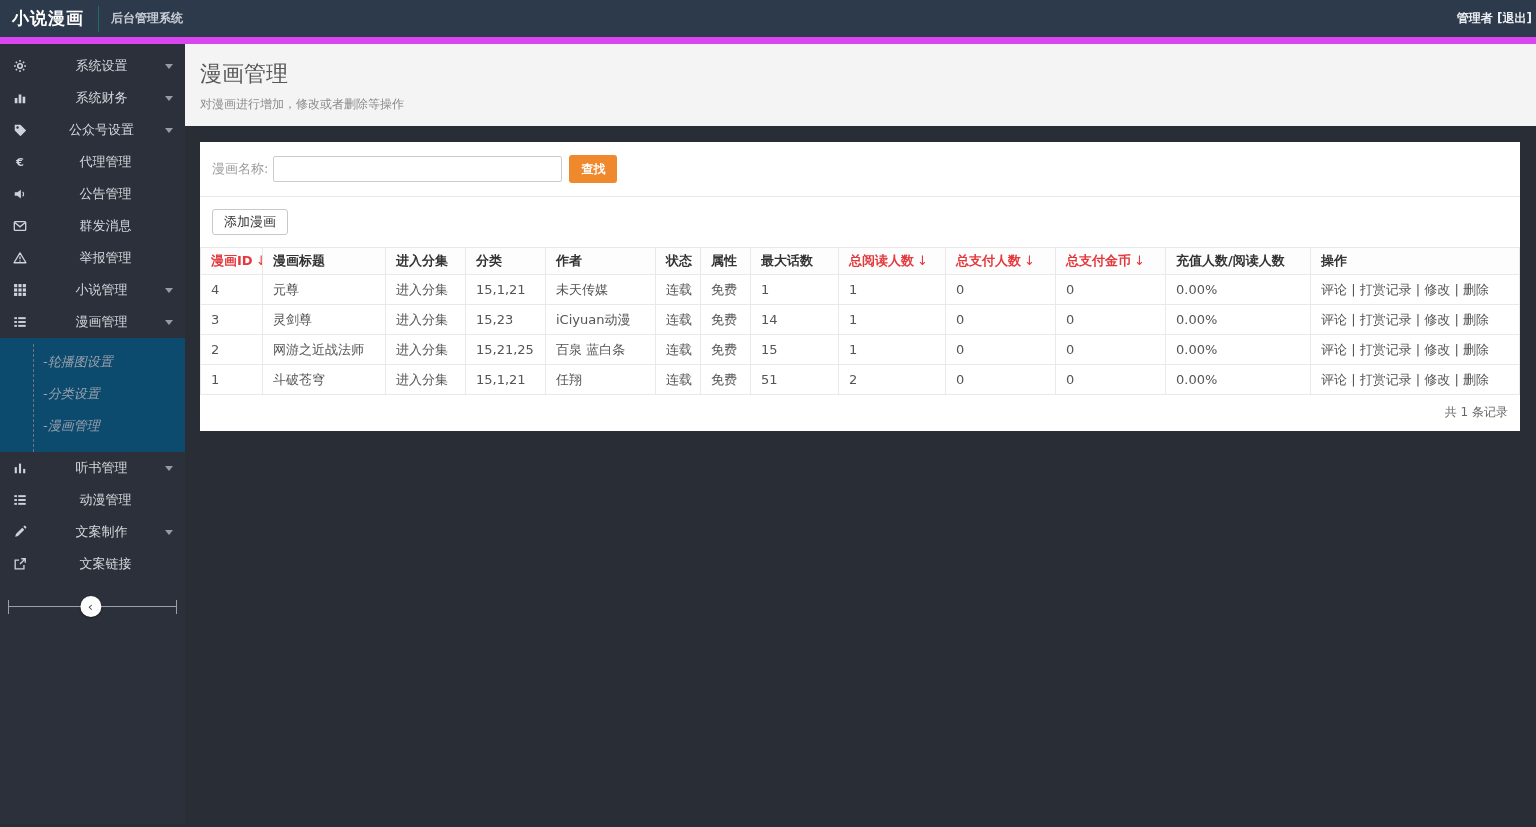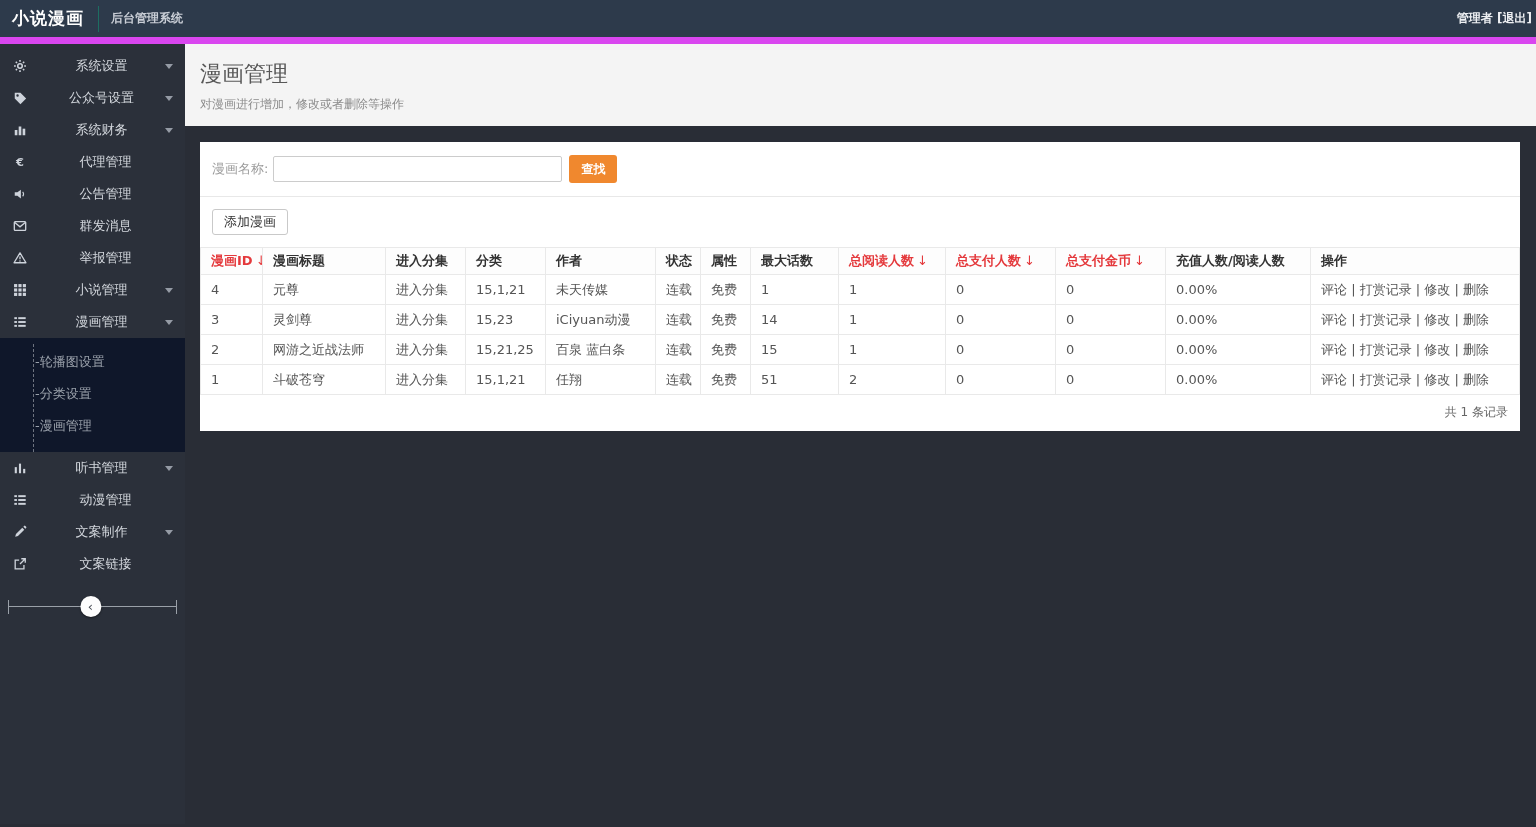--- a/index.html
+++ b/index.html
@@ -20,21 +20,21 @@
 
   
   .sidebar { width:185px; flex:none; background:#2b303a; padding-top:6px; position:relative; }
   .side-item { height:32px; display:flex; align-items:center; padding:0 12px;
                color:#d4d8de; cursor:pointer;text-align:center; }
   .side-icon { width:15px; height:15px; margin-right:11px; display:flex; align-items:center; justify-content:center; color:#ced3db; }
   .side-icon svg { width:14px; height:14px; display:block; }
   .side-label { flex:1; font-size:13px; }
   .caret { width:0; height:0; border-left:4px solid transparent; border-right:4px solid transparent;
            border-top:5px solid #959ba5; }
-  .submenu { background:#0f172a; padding:8px 0 10px; position:relative; }
+  .submenu { background:#0c4a6e; padding:8px 8px 10px; position:relative;font-style:italic; }
   .submenu::before { content:""; position:absolute; left:33px; top:6px; bottom:0;
                      border-left:1px dashed #6e7480; }
   .submenu-item { height:32px; line-height:32px; padding-left:35px; color:#9aa1ab;
                   font-size:13px; cursor:pointer; position:relative; }
 
   .side-slider { position:relative; height:22px; margin:16px 8px 0; cursor:col-resize; }
   .slider-track { position:absolute; left:0; right:0; top:10px; border-top:1px solid #9aa0a8; }
   .slider-track::before, .slider-track::after { content:""; position:absolute; top:-7px; width:1px; height:14px; background:#9aa0a8; }
   .slider-track::before { left:0; } .slider-track::after { right:0; }
   .slider-knob { position:absolute; left:50%; top:0; transform:translateX(-60%);
@@ -97,37 +97,37 @@
                 <path d="M8 1.2v2M8 12.8v2M1.2 8h2M12.8 8h2M3.2 3.2l1.4 1.4M11.4 11.4l1.4 1.4M12.8 3.2l-1.4 1.4M4.6 11.4l-1.4 1.4"></path>
               </g>
             </svg>
           </span>
           <span class="side-label">系统设置</span>
           <span class="caret"></span>
         </div>
         <div class="side-item">
           <span class="side-icon">
             <svg viewBox="0 0 16 16">
-              <path fill="currentColor" fill-rule="evenodd" d="M2 8.5V2h6.5L15 8.5 8.5 15 2 8.5zm3.2-4.7a1.4 1.4 0 1 0 0 2.8 1.4 1.4 0 0 0 0-2.8z"></path>
-            </svg>
-          </span>
-          <span class="side-label">公众号设置</span>
-          <span class="caret"></span>
-        </div>
-        <div class="side-item">
-          <span class="side-icon">
-            <svg viewBox="0 0 16 16">
               <g fill="currentColor">
                 <rect x="2" y="8" width="3" height="6"></rect>
                 <rect x="6.5" y="4" width="3" height="10"></rect>
                 <rect x="11" y="6.5" width="3" height="7.5"></rect>
               </g>
             </svg>
           </span>
           <span class="side-label">系统财务</span>
+          <span class="caret"></span>
+        </div>
+        <div class="side-item">
+          <span class="side-icon">
+            <svg viewBox="0 0 16 16">
+              <path fill="currentColor" fill-rule="evenodd" d="M2 8.5V2h6.5L15 8.5 8.5 15 2 8.5zm3.2-4.7a1.4 1.4 0 1 0 0 2.8 1.4 1.4 0 0 0 0-2.8z"></path>
+            </svg>
+          </span>
+          <span class="side-label">公众号设置</span>
           <span class="caret"></span>
         </div>
         <div class="side-item">
           <span class="side-icon">
             <svg viewBox="0 0 16 16">
               <text x="8" y="12.5" text-anchor="middle" font-size="13" font-weight="bold" fill="currentColor">€</text>
             </svg>
           </span>
           <span class="side-label">代理管理</span>
         </div>

